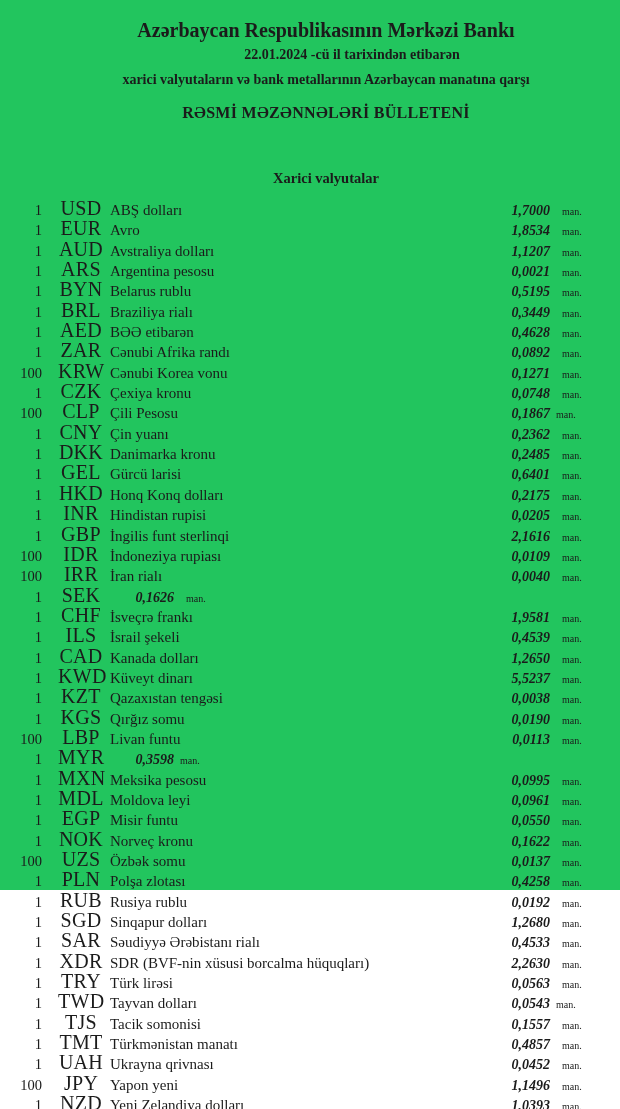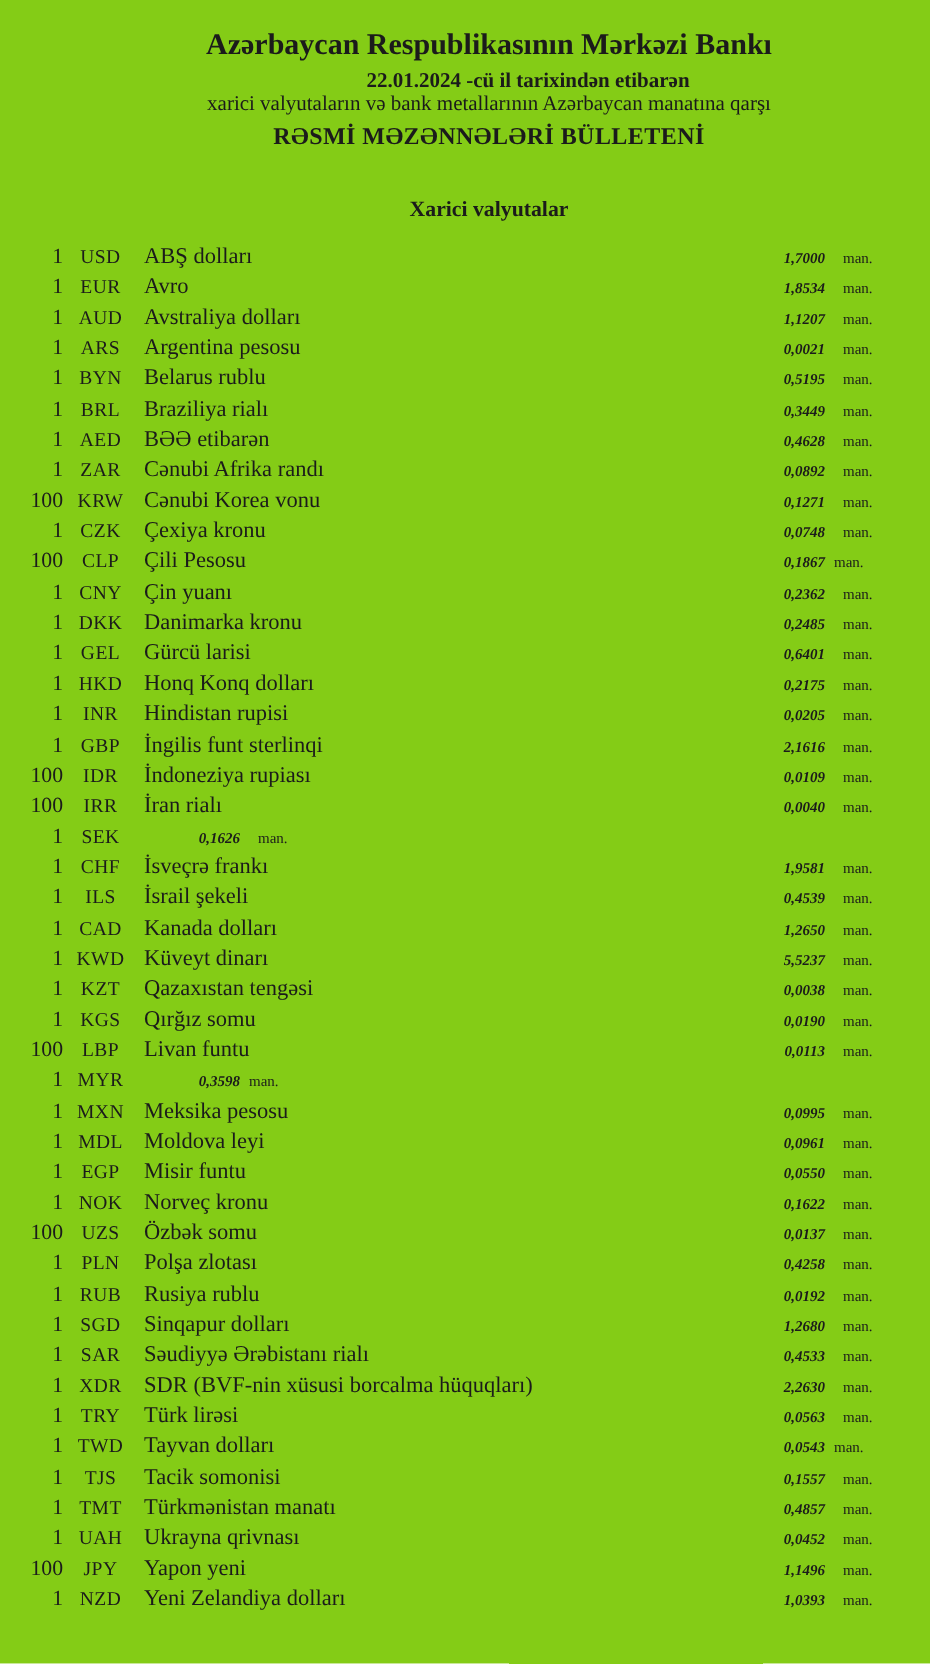--- a/index.html
+++ b/index.html
@@ -10,24 +10,24 @@
   body {
     width: 620px;
     height: 1109px;
     font-family: "Liberation Serif", "DejaVu Serif", serif;
     color: #1b1b1b;
     overflow: hidden;
   }
   .doc {
     position: relative;
     width: 620px;
-    height: 1109px;
+    height: 890px;
     padding-top: 20px;
     box-sizing: border-box;
-    background: #84cc16;
+    background: #22c55e;
   }
   .hdr {
     width: 620px;
     padding-left: 32px;
     box-sizing: border-box;
     text-align: center;
   }
   .bank-title {
     font-size: 20px;
     line-height: 20px;
@@ -36,33 +36,34 @@
   }
   .date-line {
     margin-top: 7px;
     font-size: 14px;
     line-height: 15px;
     font-weight: bold;
     position: relative;
     left: 26px;
   }
   .subject-line {
+    margin-top: 10px;
     font-size: 14px;
     line-height: 16px;
-    font-weight: normal;
+    font-weight: bold;
   }
   .bulletin-title {
-    margin-top: 5px;
+    margin-top: 16px;
     font-size: 16px;
     line-height: 17px;
     font-weight: bold;
     letter-spacing: 0.3px;
   }
   .section-title {
-    margin-top: 33px;
+    margin-top: 50px;
     font-size: 14.5px;
     line-height: 15px;
     font-weight: bold;
   }
   .rows {
     margin-top: 4px;
   }
   .row {
     display: flex;
     align-items: baseline;
@@ -73,38 +74,38 @@
     font-size: 15px;
   }
   .qty {
     width: 42px;
     text-align: right;
     font-size: 14.5px;
     flex: none;
   }
   .code {
     width: 46px;
-    margin-left: 2px;
+    margin-left: 16px;
     text-align: center;
-    font-size: 13px;
+    font-size: 20px;
     letter-spacing: 0.3px;
     flex: none;
   }
   .name {
     flex: 1;
     padding-left: 6px;
     white-space: nowrap;
     overflow: hidden;
   }
   .rate {
     width: 70px;
     text-align: right;
     font-weight: bold;
     font-style: italic;
-    font-size: 10px;
+    font-size: 14px;
     flex: none;
     margin-top: 11px;
   }
   .unit {
     width: 51px;
     padding-left: 12px;
     box-sizing: border-box;
     text-align: left;
     font-size: 10px;
     flex: none;

